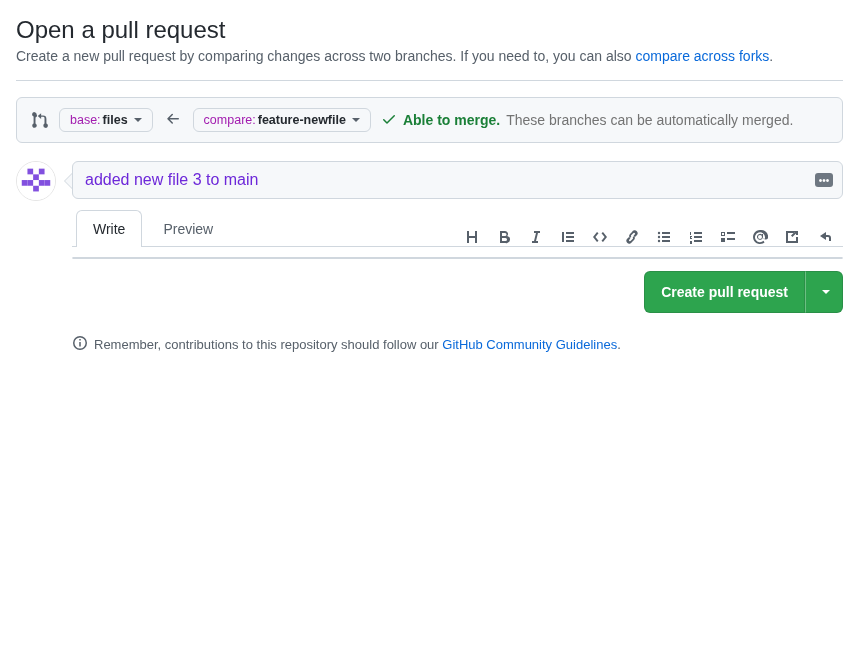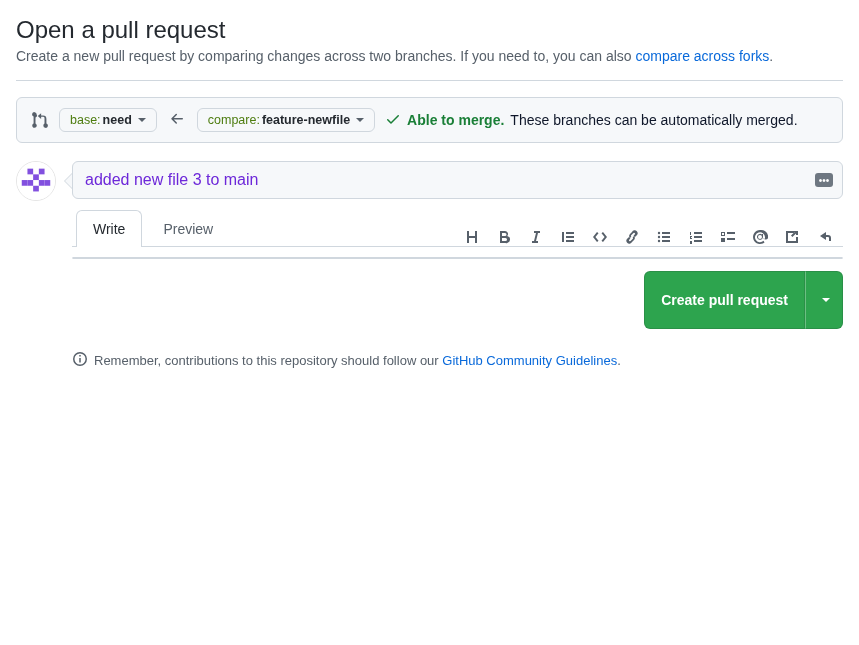--- a/index.html
+++ b/index.html
@@ -42,28 +42,28 @@
       align-items: center;
       background: #f6f8fa;
       border: 1px solid #d0d7de;
       border-radius: 6px;
       padding: 4px 10px;
       font-size: 12.5px;
       cursor: pointer;
       color: #24292f;
       gap: 2px;
     }
-    .branch-btn .lbl { color: #4d7c0f; }
+    .branch-btn .lbl { color: #a21caf; }
     .branch-btn .val { font-weight: 600; }
     .caret-down { margin-left:4px; width:0; height:0; border-left:4px solid transparent; border-right:4px solid transparent; border-top:4px solid #57606a; }
     .arrow-left { color:#57606a; font-size:14px; padding:0 2px; }
     .merge-status { display:flex; align-items:center; gap:6px; font-size:14px; }
     .merge-status .check { color:#1a7f37; }
     .merge-status .ok { color:#1a7f37; font-weight:600; }
-    .merge-status .msg { color:#0f172a; }
+    .merge-status .msg { color:#737373; }
     
     .composer-row { display:flex; align-items:flex-start; gap:16px; }
     .avatar {
       width:40px; height:40px; border-radius:50%; border:1px solid #e5e5e5;
       flex-shrink:0; background:#fff; position:relative; overflow:hidden;
     }
     .avatar svg { width:100%; height:100%; }
     .composer-main { flex:1; position:relative; }
     .speech-arrow {
       position:absolute; top:12px; left:-8px; width:0; height:0;
@@ -120,21 +120,21 @@
     }
     .md-badge {
       border:1px solid #57606a; border-radius:3px; font-size:8px; font-weight:700;
       padding:0 2px; color:#57606a; letter-spacing:0.5px;
     }
     
     .submit-row { display:flex; justify-content:flex-end; margin-top:12px; }
     .btn-group { display:flex; }
     .btn-primary {
       background:#2da44e; color:#fff; border:1px solid rgba(27,31,36,0.15);
-      font-size:14px; font-weight:600; padding:20px 16px; border-radius:6px 0 0 6px;
+      font-size:14px; font-weight:600; padding:12px 16px; border-radius:6px 0 0 6px;
       cursor:pointer;
     }
     .btn-primary-caret {
       background:#2da44e; color:#fff; border:1px solid rgba(27,31,36,0.15);
       border-left:1px solid rgba(255,255,255,0.3); padding:8px 12px;
       border-radius:0 6px 6px 0; cursor:pointer; display:flex; align-items:center;
     }
     .btn-primary-caret .caret-down { border-top-color:#fff; }
     
     .footer-note {
@@ -153,21 +153,21 @@
 <hr class="hr-thin">
 
 <div class="range-bar">
   <span class="compare-icon">
     <svg viewBox="0 0 16 16" width="18" height="18" fill="currentColor">
         <path d="M5 3a2 2 0 1 0-2.7 1.87v6.26A2 2 0 1 0 4 11.17V5.83A2 2 0 0 0 5 3Zm6 10a2 2 0 1 0 2.7-1.87V7a3 3 0 0 0-3-3H9V2L6 4.5 9 7V5h1.7a1.3 1.3 0 0 1 1.3 1.3v4.83A2 2 0 0 0 11 13Z"></path>
       </svg>
   </span>
   <button class="branch-btn">
     <span class="lbl">base: </span>
-      <span class="val">need</span>
+      <span class="val">files</span>
       <span class="caret-down"></span>
   </button>
   <span class="arrow-left">
     <svg viewBox="0 0 16 16" width="16" height="16" fill="currentColor">
         <path d="M7.78 12.53a.75.75 0 0 1-1.06 0L2.47 8.28a.75.75 0 0 1 0-1.06l4.25-4.25a.75.75 0 1 1 1.06 1.06L4.81 7h8.44a.75.75 0 0 1 0 1.5H4.81l2.97 2.97a.75.75 0 0 1 0 1.06Z"></path>
       </svg>
   </span>
   <button class="branch-btn">
     <span class="lbl">compare: </span>
       <span class="val">feature-newfile</span>

